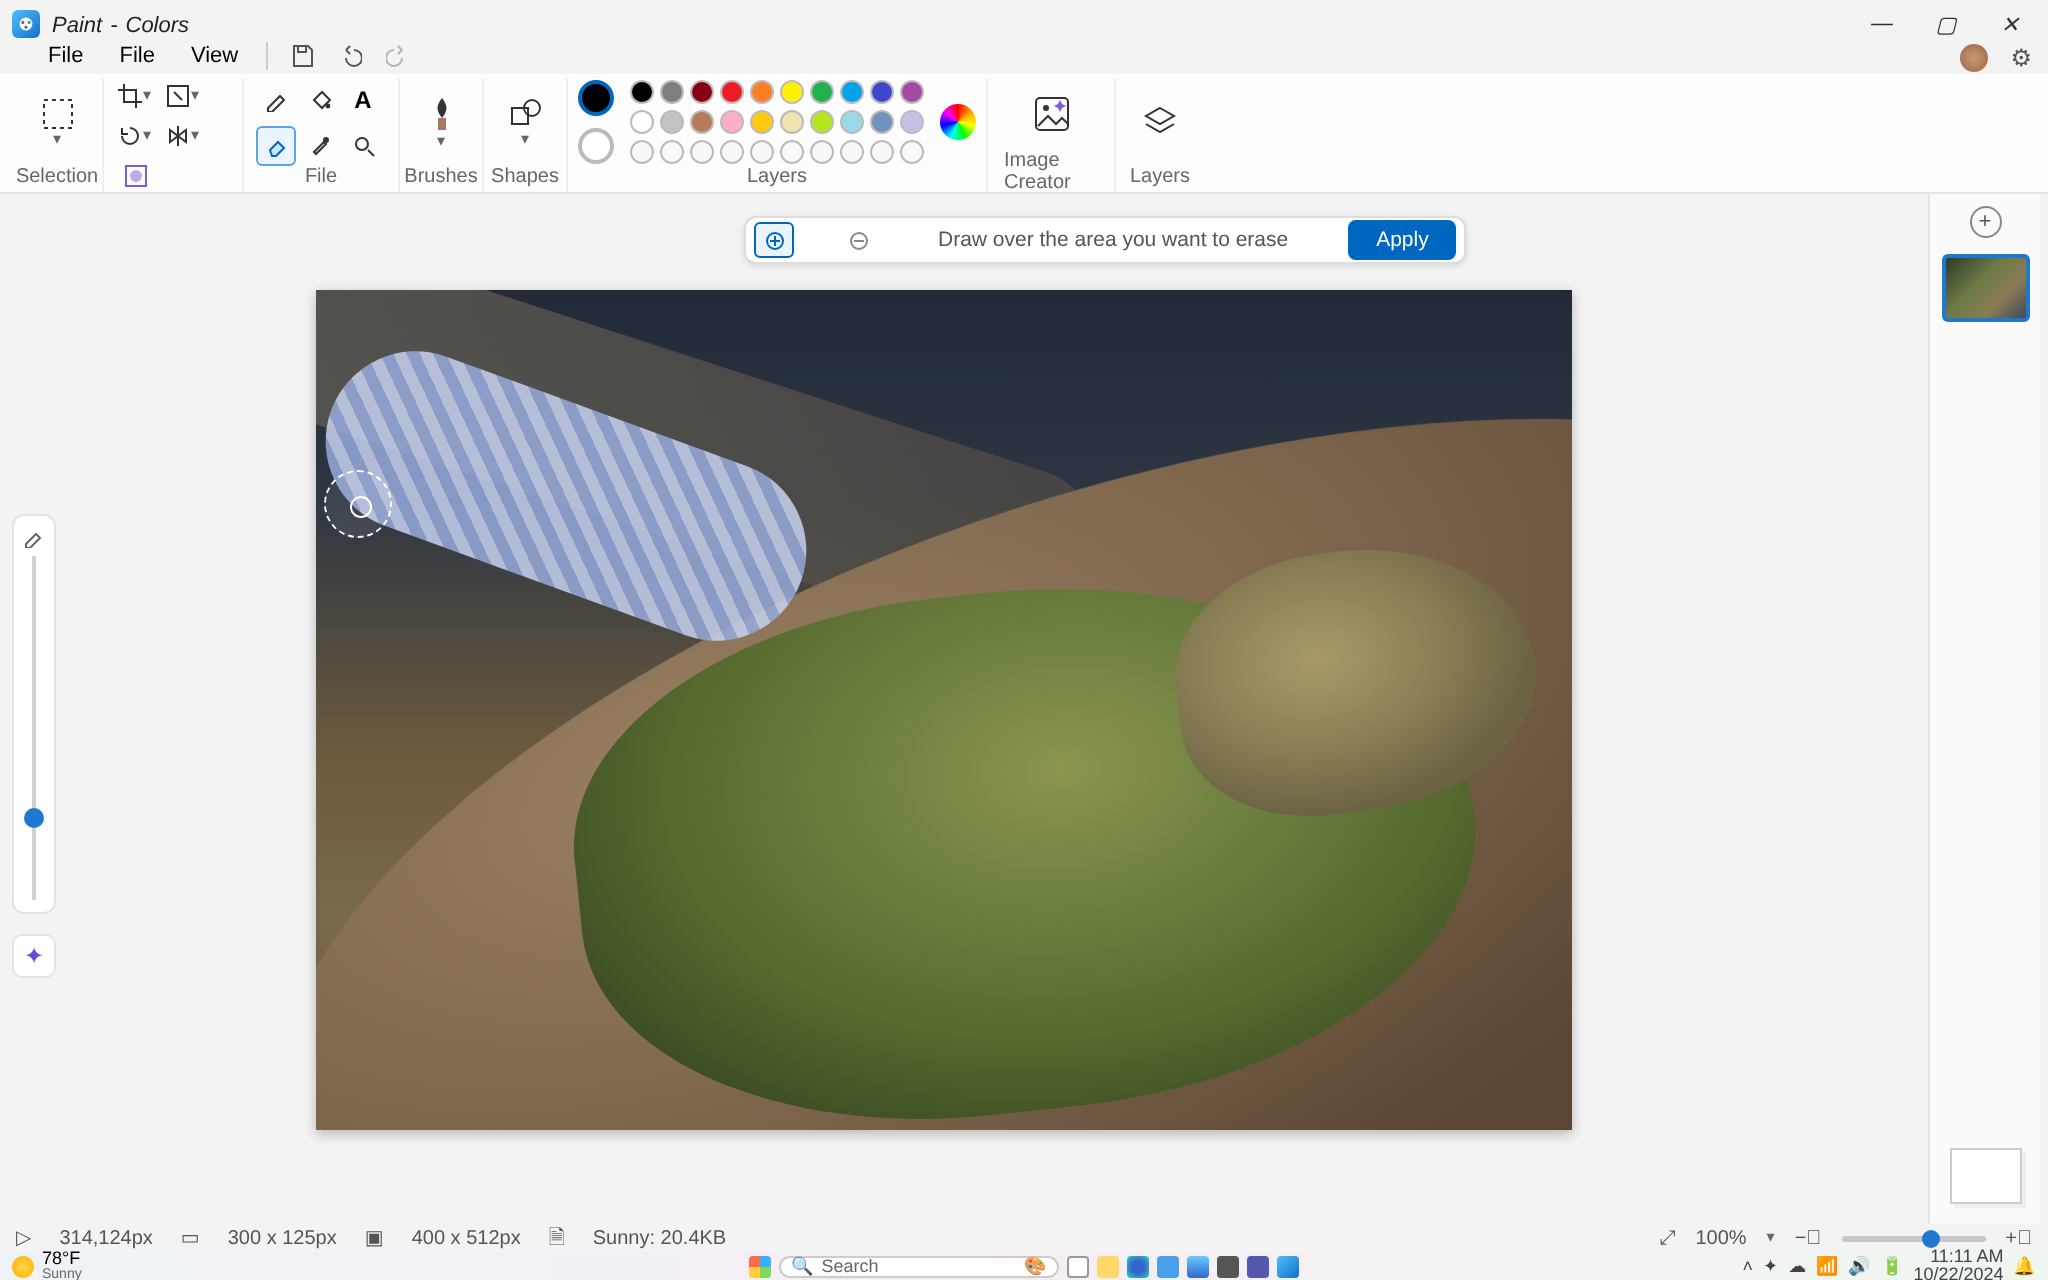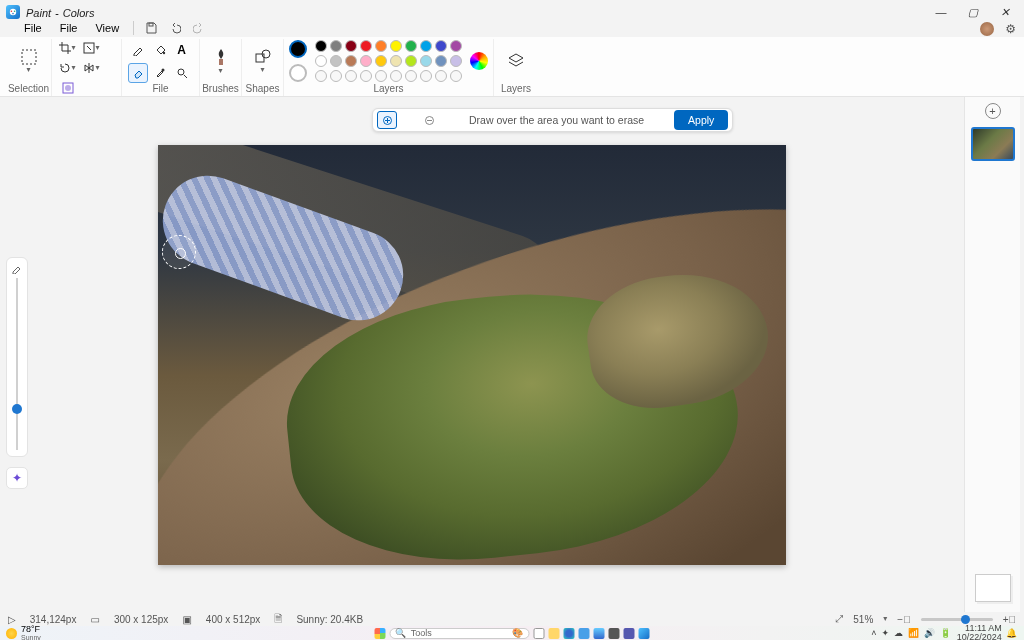--- a/index.html
+++ b/index.html
@@ -297,20 +297,33 @@
             <div class="swatch" style="background: rgb(248, 248, 248);"></div>
             <div class="swatch" style="background: rgb(248, 248, 248);"></div>
             <div class="swatch" style="background: rgb(248, 248, 248);"></div>
           </div>
       </div>
       <div class="rainbow"></div>
     </div>
     <div class="grouplabel">Layers</div>
   </div>
 
+  <div class="group" style="width:64px">
+    <div class="groupbody">
+      <div class="bigbtn">
+        <svg width="20" height="20" viewBox="0 0 20 20">
+            <rect x="2" y="2" width="16" height="16" rx="2" fill="none" stroke="#333"></rect>
+            <circle cx="7" cy="7" r="1.5" fill="#333"></circle>
+            <path d="M3 16l5-5 4 4 3-3 3 3" stroke="#333" fill="none"></path>
+            <path d="M14 3l1 2 2 1-2 1-1 2-1-2-2-1 2-1z" fill="#7b5bd6"></path>
+          </svg>
+      </div>
+    </div>
+    <div class="grouplabel">Image Creator</div>
+  </div>
 
   <div class="group" style="width:44px; border-right:none">
     <div class="groupbody">
       <div class="bigbtn">
         <svg width="20" height="20" viewBox="0 0 20 20">
             <path d="M10 3l7 4-7 4-7-4z" fill="none" stroke="#333"></path>
             <path d="M3 11l7 4 7-4" fill="none" stroke="#333"></path>
           </svg>
       </div>
     </div>
@@ -370,41 +383,41 @@
   <span>▷</span>
   <span>314,124px</span>
   <span>▭</span>
   <span>300  x  125px</span>
   <span>▣</span>
   <span>400  x  512px</span>
   <span>🗎</span>
   <span>Sunny: 20.4KB</span>
   <div class="right">
     <span>⤢</span>
-    <span>51%</span>
+    <span>100%</span>
       <span class="chev">▾</span>
     <span>−⃝</span>
     <div class="zslider"></div>
     <span>+⃝</span>
   </div>
 </div>
 
 <div class="taskbar">
   <div class="weather">
     <div class="sun"></div>
     <div style="line-height:1">
       <div>78°F</div>
       <div style="font-size:7px;color:#666">Sunny</div>
     </div>
   </div>
   <div class="center">
     <div class="ticon" style="background:conic-gradient(#38b0ff 0 25%,#7cd858 0 50%,#ffce3a 0 75%,#ff6a4d 0)"></div>
     <div class="searchbox">
       <span>🔍</span>
-      <span>Tools</span>
+      <span>Search</span>
       <span style="margin-left:auto">🎨</span>
     </div>
     <div class="ticon" style="background:#fff;border:1px solid #999"></div>
     <div class="ticon" style="background:#ffd76a"></div>
     <div class="ticon" style="background:radial-gradient(circle,#36c 40%,#2dd4bf)"></div>
     <div class="ticon" style="background:#49a0e8"></div>
     <div class="ticon" style="background:linear-gradient(#6cf,#36c)"></div>
     <div class="ticon" style="background:#555"></div>
     <div class="ticon" style="background:#5558af"></div>
     <div class="ticon" style="background:linear-gradient(135deg,#4ec1ff,#166ec7)"></div>

